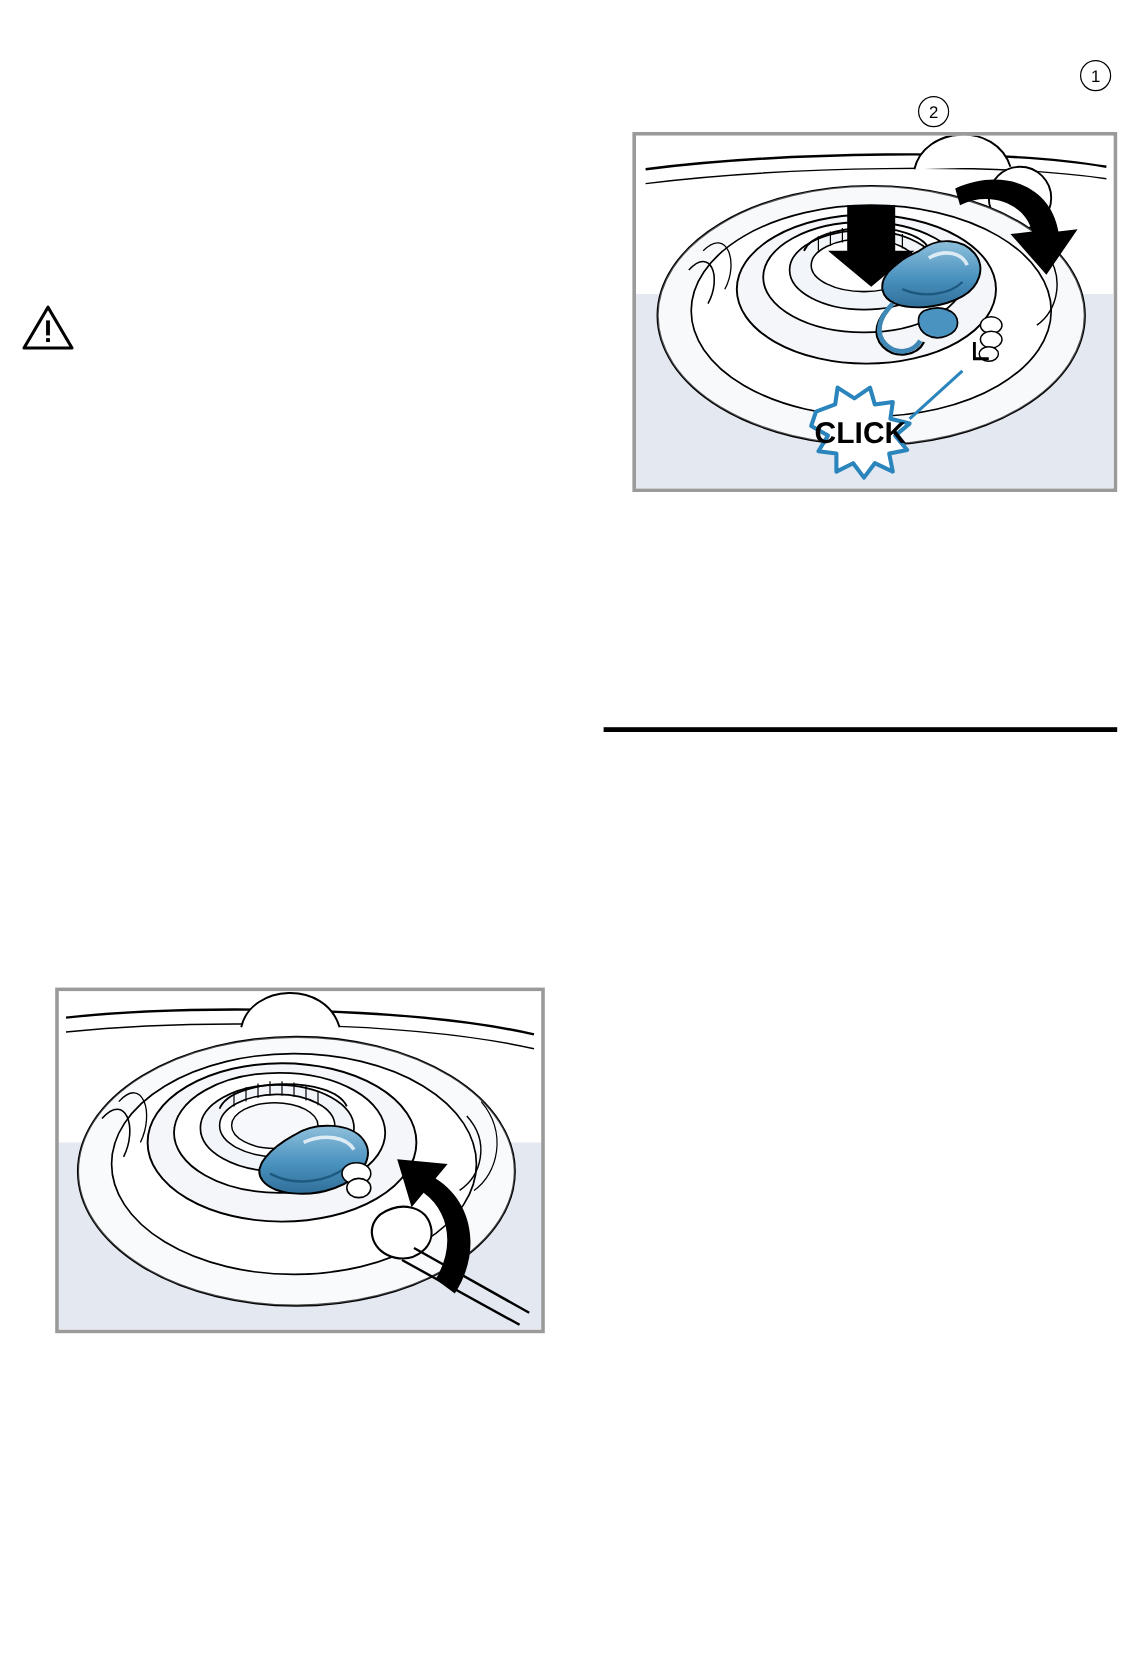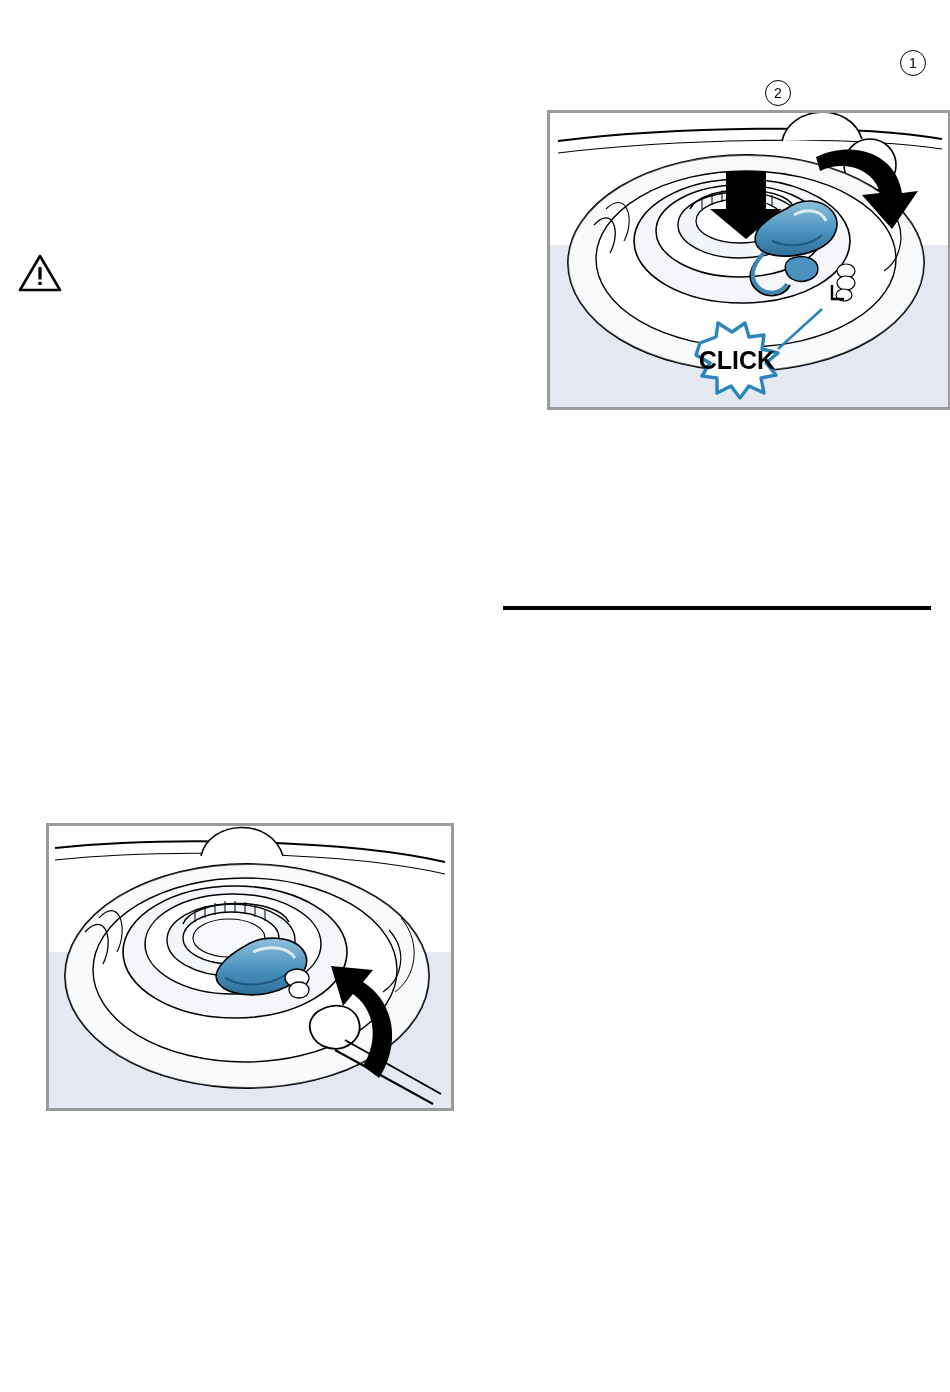--- a/index.html
+++ b/index.html
@@ -62,21 +62,20 @@
     box-sizing: border-box;
     border: 3px solid #9a9a9a;
     background: #ffffff;
     overflow: hidden;
   }
   #figure-top {
     left: 527px;
     top: 110px;
     width: 404px;
     height: 300px;
-    margin-left: 20px;
   }
   #figure-bottom {
     left: 46px;
     top: 823px;
     width: 408px;
     height: 288px;
   }
   .figure svg { display: block; width: 100%; height: 100%; }
 
   

